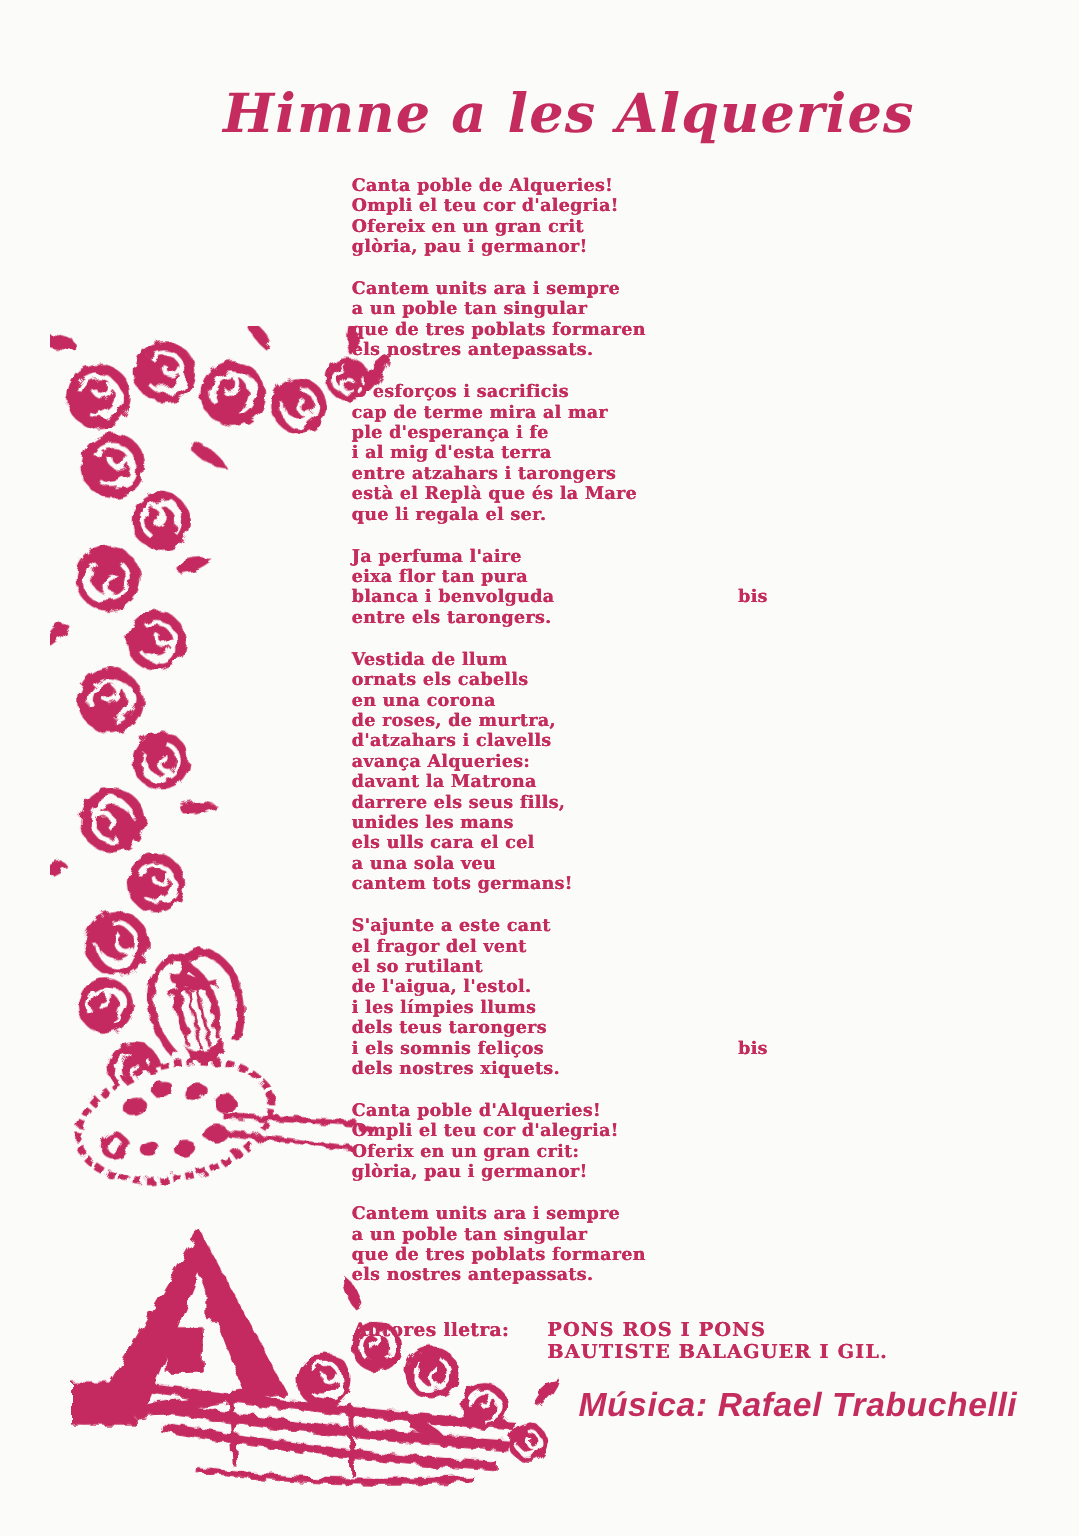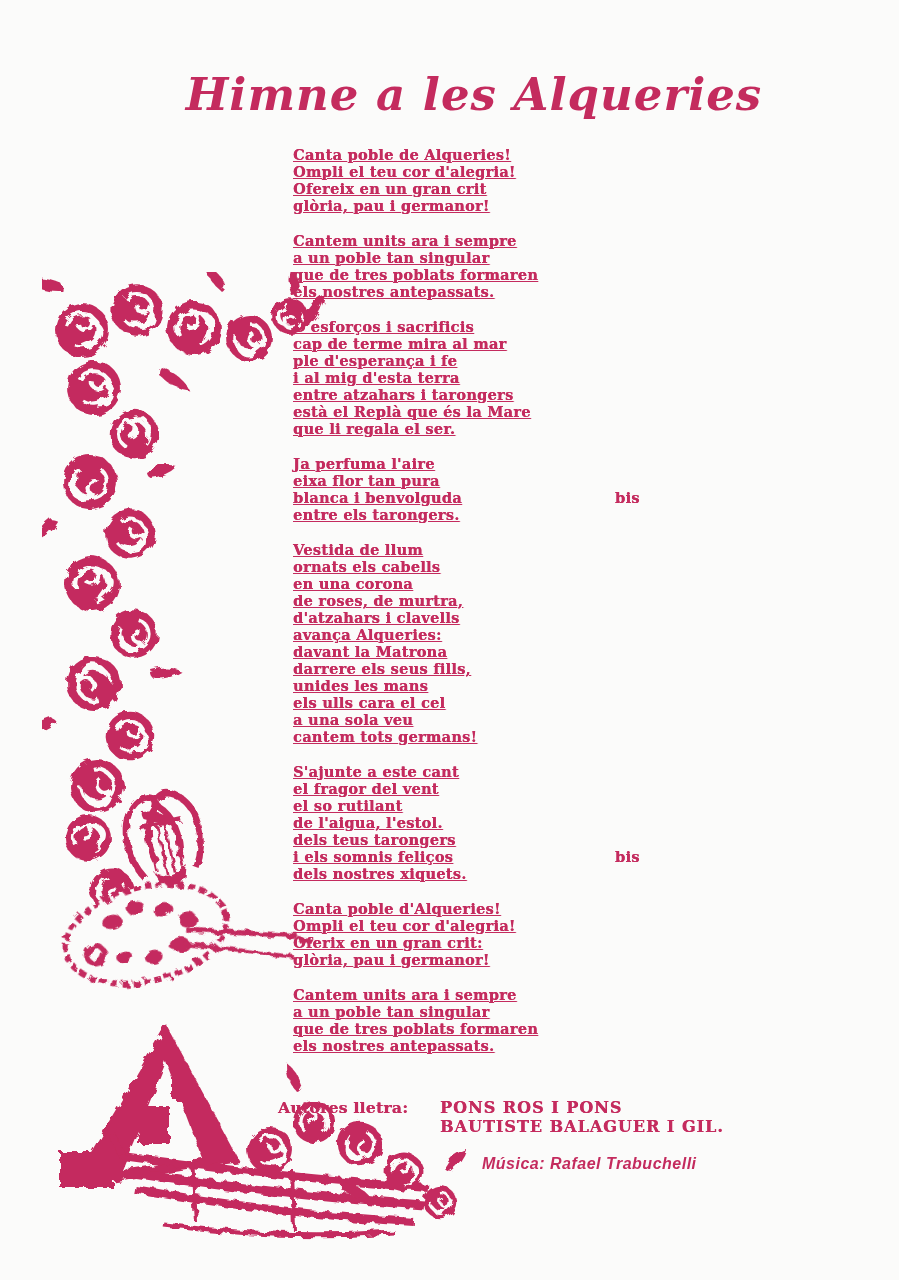--- a/index.html
+++ b/index.html
@@ -15,36 +15,36 @@
     font-size:45px;letter-spacing:1px;white-space:nowrap;
     color:var(--ink);
   }
   :root{--ink:#c42b5e;}
   .poem{
     position:absolute;left:293px;top:146px;width:360px;
     color:var(--ink);
     font-size:14.5px;line-height:17px;font-weight:bold;letter-spacing:0.3px;
     text-shadow:0.3px 0 0 currentColor;
   }
-  .stanza{margin:0 0 18px 0;text-decoration:underline;}
+  .stanza{margin:0 0 18px 0;}
   .line{position:relative;white-space:nowrap;}
   .bis{position:absolute;left:322px;top:0;font-weight:bold;}
   .credits{
     position:absolute;left:278px;top:1098px;width:560px;
     color:var(--ink);font-weight:bold;font-size:15.5px;line-height:19px;
     display:flex;align-items:flex-start;
     text-shadow:0.3px 0 0 currentColor;
   }
-  .credits-label{display:inline-block;width:162px;letter-spacing:0.3px;}
+  .credits-label{display:inline-block;width:162px;letter-spacing:0.3px;margin-left:16px;}
   .authors{display:inline-block;}
   .author{font-size:16px;letter-spacing:1px;white-space:nowrap;}
   .music-credit{
     position:absolute;left:482px;top:1155px;
     color:var(--ink);font-family:"Liberation Sans",sans-serif;
-    font-style:italic;font-weight:600;font-size:16px;letter-spacing:0.5px;
+    font-style:italic;font-weight:600;font-size:28px;letter-spacing:0.5px;
     white-space:nowrap;
   }
   .border-illustration{position:absolute;left:42px;top:272px;}
 </style>
 </head>
 <body>
 
 <div class="page">
 
   <h1 class="title">Himne a les Alqueries</h1>
@@ -192,20 +192,21 @@
         <div class="line">unides les mans</div>
         <div class="line">els ulls cara el cel</div>
         <div class="line">a una sola veu</div>
         <div class="line">cantem tots germans!</div>
       </div>
       <div class="stanza">
         <div class="line">S'ajunte a este cant</div>
         <div class="line">el fragor del vent</div>
         <div class="line">el so rutilant</div>
         <div class="line">de l'aigua, l'estol.</div>
+        <div class="line">i les límpies llums</div>
         <div class="line">dels teus tarongers</div>
         <div class="line">i els somnis feliços<span class="bis">bis</span></div>
         <div class="line">dels nostres xiquets.</div>
       </div>
       <div class="stanza">
         <div class="line">Canta poble d'Alqueries!</div>
         <div class="line">Ompli el teu cor d'alegria!</div>
         <div class="line">Oferix en un gran crit:</div>
         <div class="line">glòria, pau i germanor!</div>
       </div>

